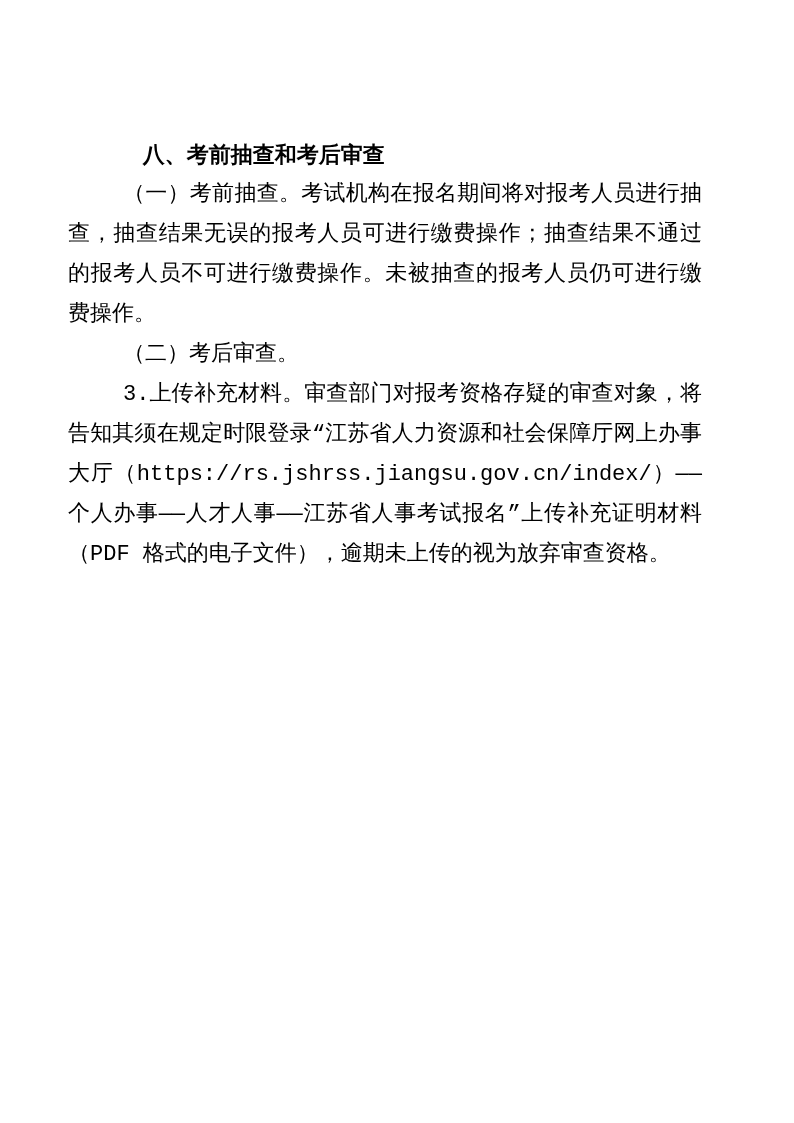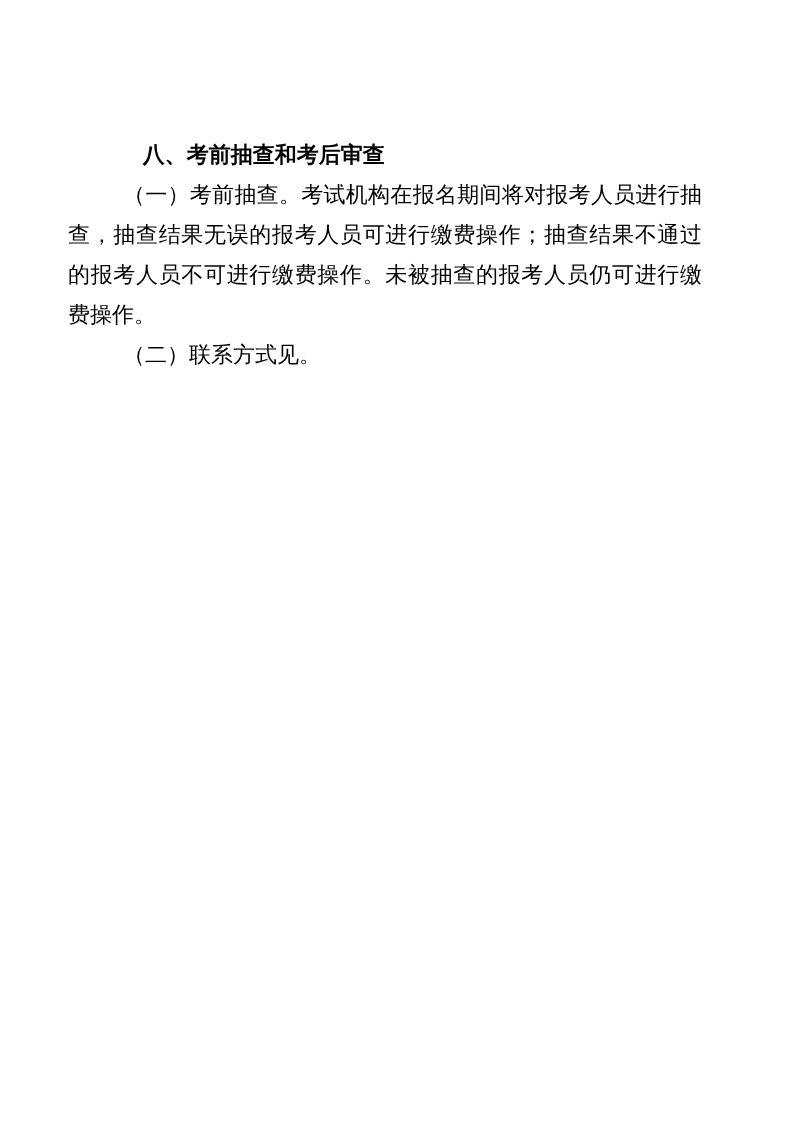--- a/index.html
+++ b/index.html
@@ -31,24 +31,26 @@
     font-size: 22px;
     line-height: 40px;
     margin: 0;
     text-indent: 3.4em;
     text-align: left;
     word-break: keep-all;
   }
   .para {
     margin: 0;
     text-indent: 2.5em;
+    font-family: Liberation Mono, monospace;
   }
 </style>
 </head>
 <body>
 
 <div class="page">
   <div class="doc-content">
     <h2 class="section-heading">八、考前抽查和考后审查</h2>
     <p class="para">（一）考前抽查。考试机构在报名期间将对报考人员进行抽查，抽查结果无误的报考人员可进行缴费操作；抽查结果不通过的报考人员不可进行缴费操作。未被抽查的报考人员仍可进行缴费操作。</p>
-    <p class="para">（二）联系方式见。</p>
+    <p class="para">（二）考后审查。</p>
+    <p class="para">3.上传补充材料。审查部门对报考资格存疑的审查对象，将告知其须在规定时限登录“江苏省人力资源和社会保障厅网上办事大厅（https://rs.jshrss.jiangsu.gov.cn/index/）——个人办事——人才人事——江苏省人事考试报名”上传补充证明材料（PDF 格式的电子文件），逾期未上传的视为放弃审查资格。</p>
   </div>
 </div>
 
 </body></html>

